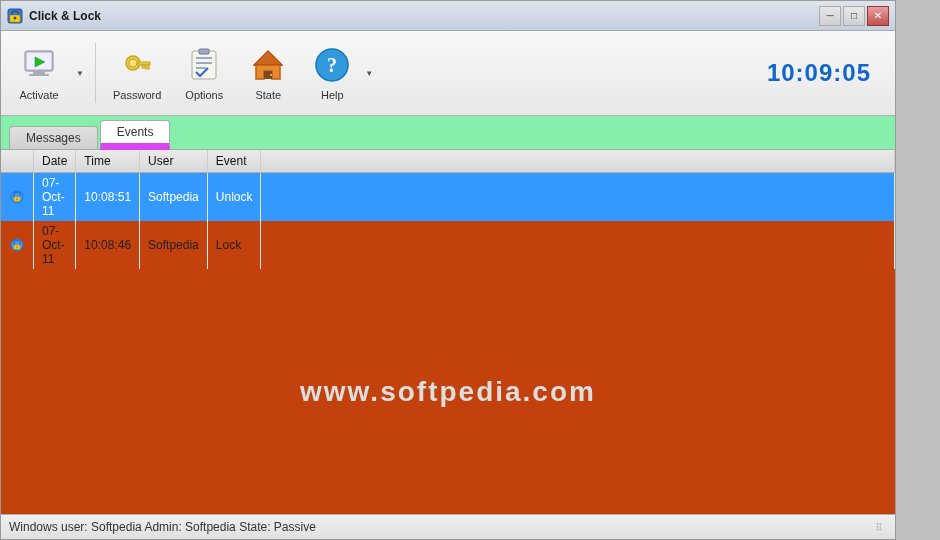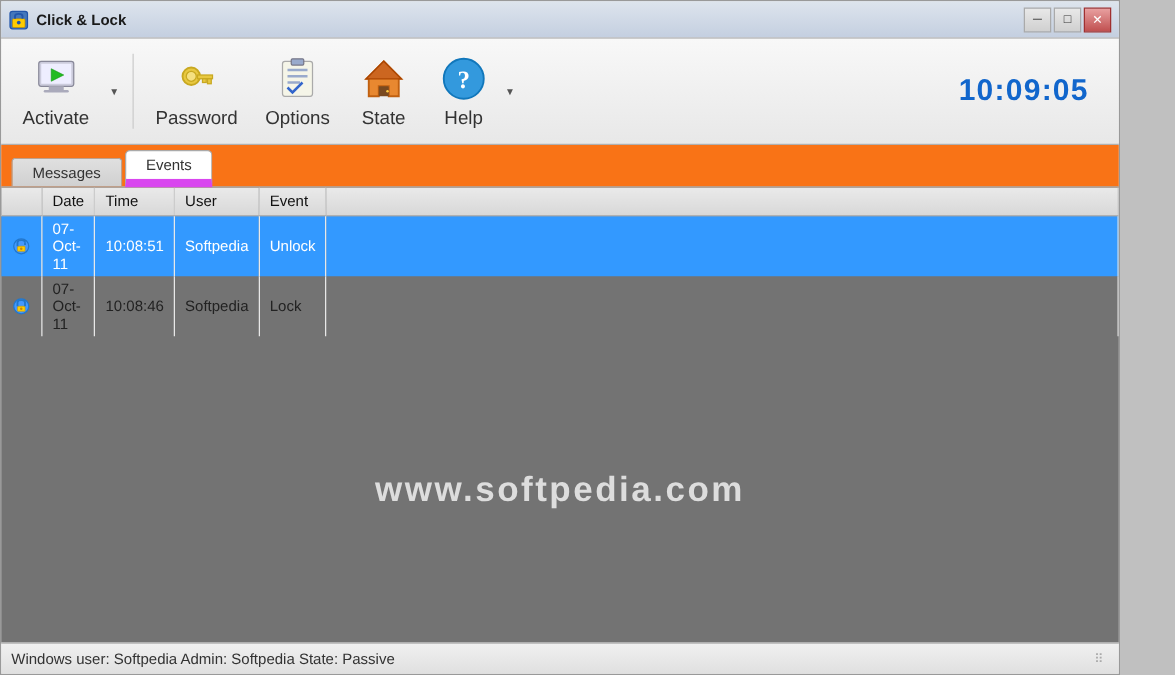--- a/index.html
+++ b/index.html
@@ -92,21 +92,21 @@
     }
     .toolbar-icon {
       width: 40px;
       height: 40px;
       display: flex;
       align-items: center;
       justify-content: center;
       margin-bottom: 4px;
     }
     .toolbar-label {
-      font-size: 15px;
+      font-size: 11px;
       color: #333;
     }
     .toolbar-separator {
       width: 1px;
       height: 60px;
       background: #ccc;
       margin: 0 4px;
     }
     .dropdown-arrow {
       width: 14px;
@@ -127,21 +127,21 @@
       color: #1166cc;
       letter-spacing: 1px;
       padding-right: 16px;
     }
 
     
     .tabs-bar {
       display: flex;
       align-items: flex-end;
       padding: 4px 8px 0 8px;
-      background: #f97316;
+      background: #86efac;
       border-bottom: 1px solid #aaa;
     }
     .tab {
       padding: 4px 16px;
       border: 1px solid #aaa;
       border-bottom: none;
       border-radius: 4px 4px 0 0;
       cursor: pointer;
       font-size: 12px;
       background: linear-gradient(to bottom, #e0e0e0, #d0d0d0);
@@ -152,21 +152,21 @@
       background: white;
       border-bottom: 7px solid #d946ef;
       margin-bottom: -1px;
       z-index: 1;
       font-weight: normal;
     }
 
     
     .content-area {
       flex: 1;
-      background: #737373;
+      background: #c2410c;
       overflow: hidden;
       display: flex;
       flex-direction: column;
     }
 
     
     .event-table {
       width: 100%;
       border-collapse: collapse;
     }

